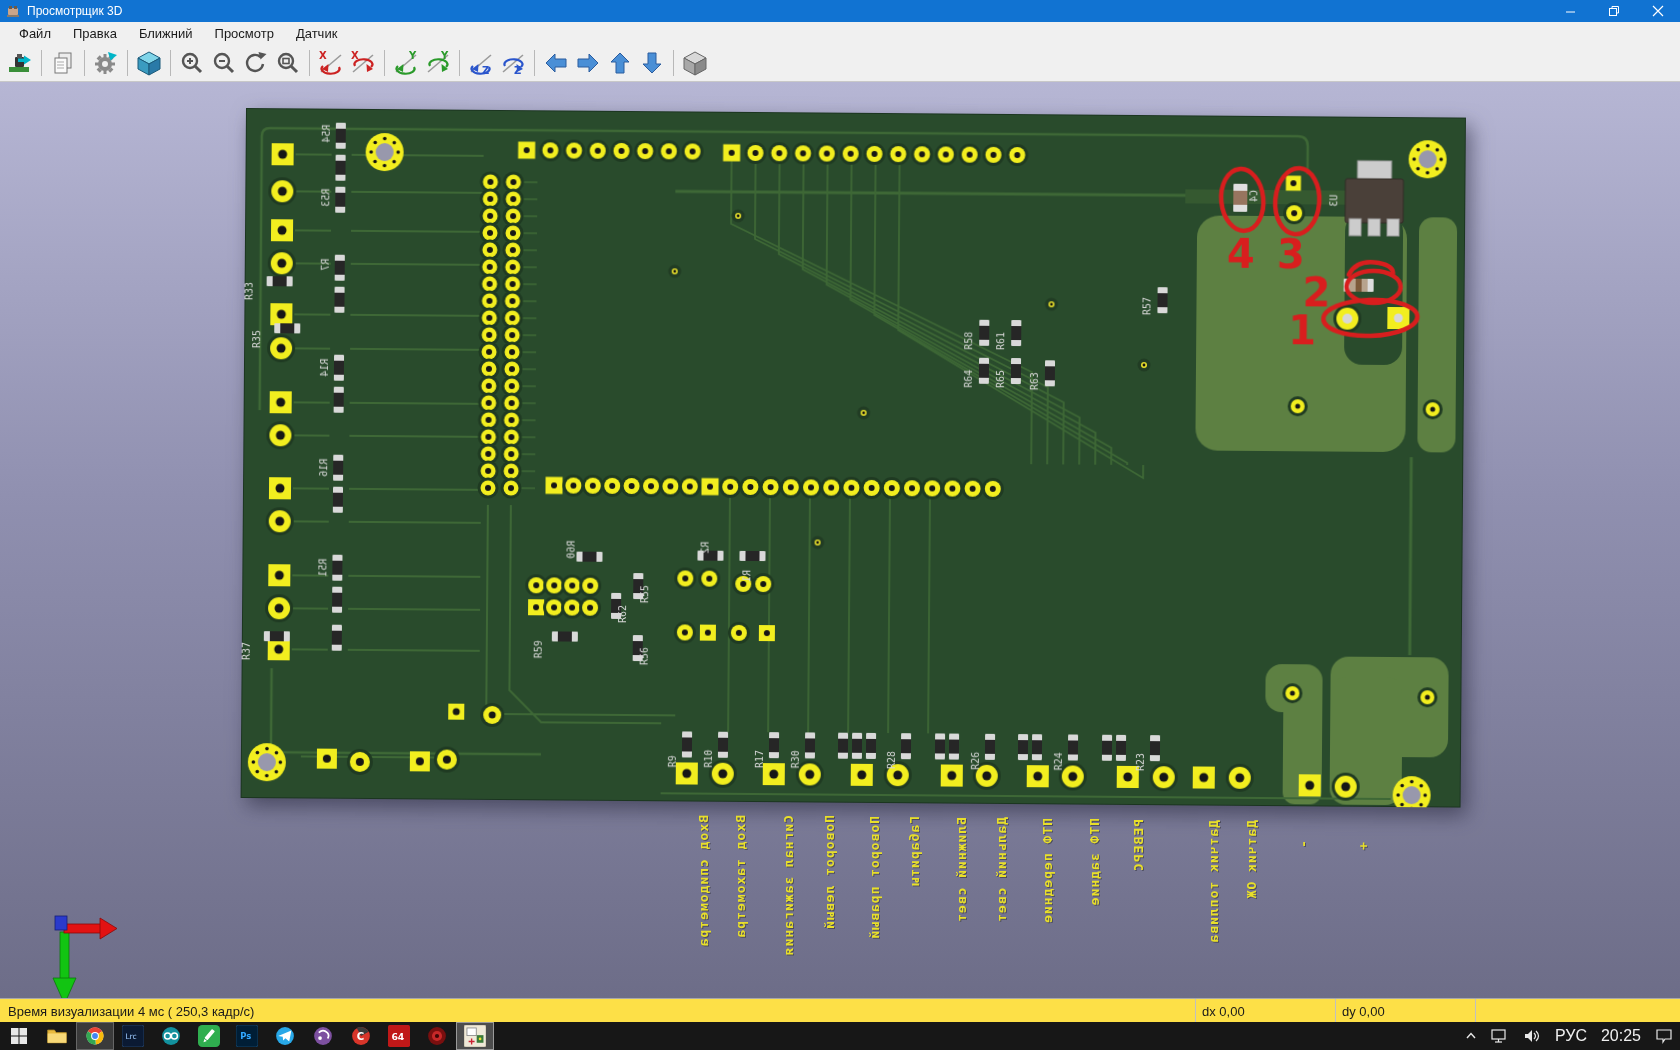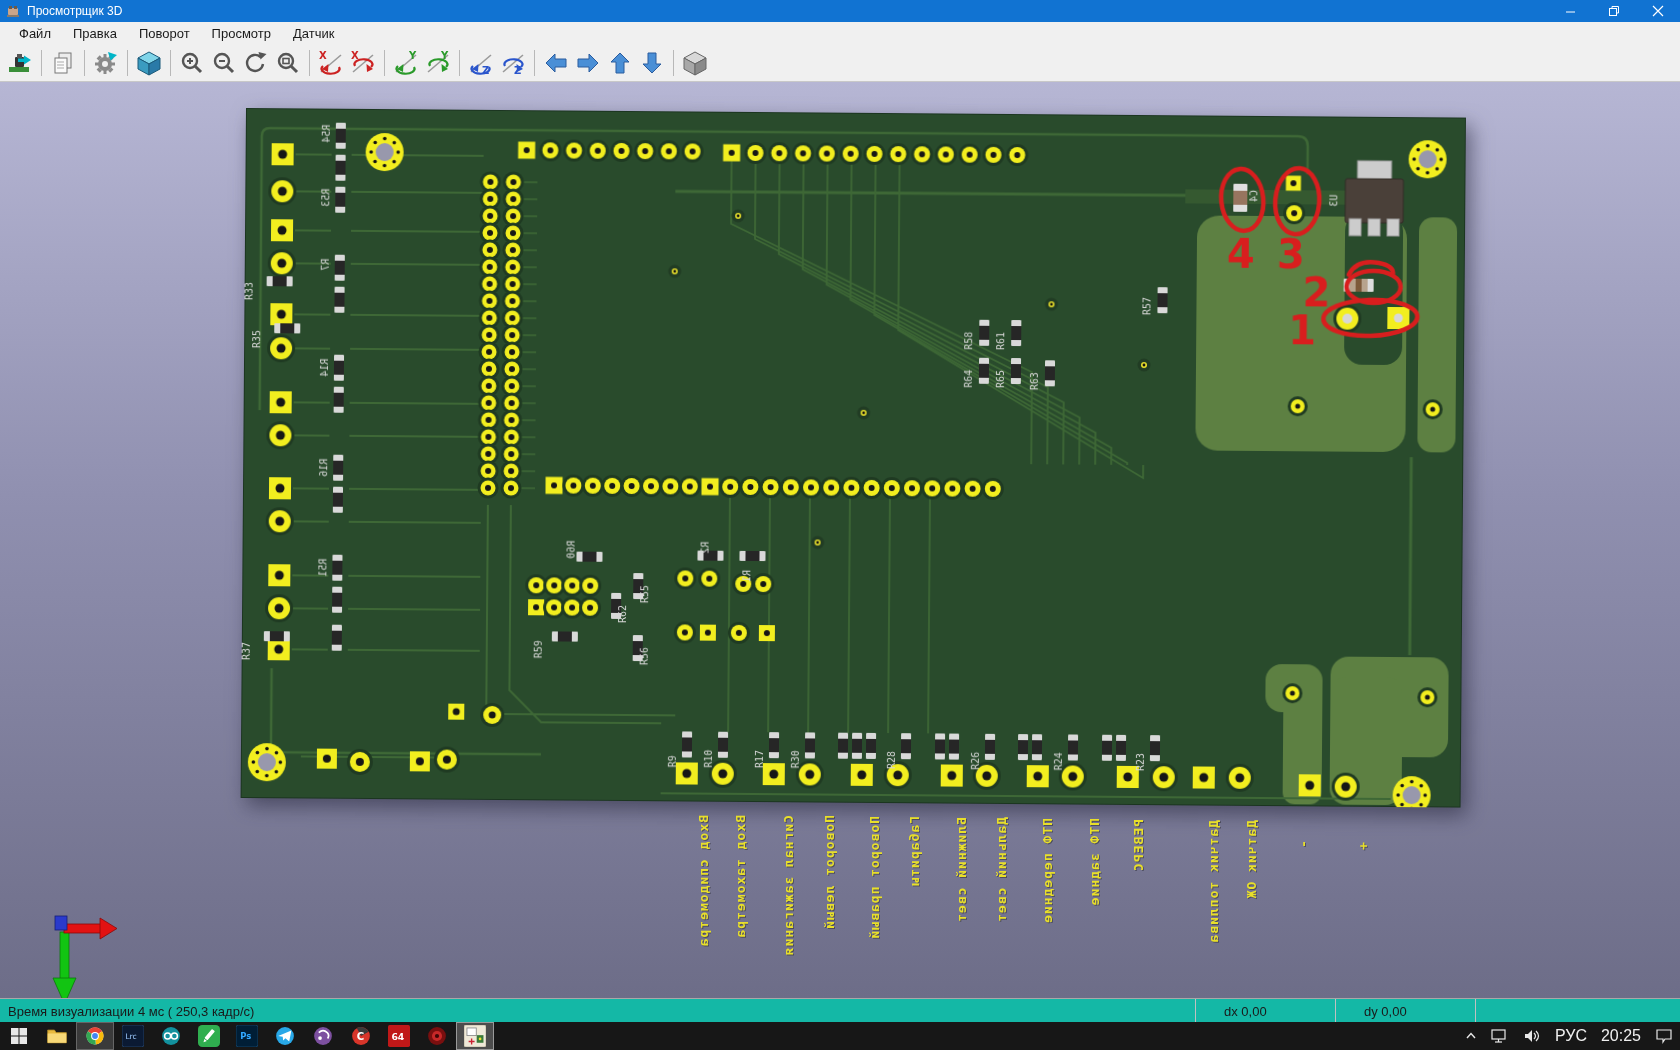--- a/index.html
+++ b/index.html
@@ -17,23 +17,23 @@
   .tool-btn{width:30px;height:30px;display:flex;align-items:center;justify-content:center;margin:0 1px;border-radius:2px;}
   .tool-btn svg{width:26px;height:26px;}
   .tb-sep{width:1px;height:26px;background:#b8b8b8;margin:0 5px;}
   
   .viewport{position:absolute;left:0;top:82px;width:1680px;height:916px;background:linear-gradient(#b6b6d4,#9090b0 45%,#6d6d88);overflow:hidden;}
   .board-wrap{position:absolute;left:246px;top:26px;width:1220px;height:690px;transform:rotate(0.45deg);transform-origin:0 0;filter:drop-shadow(6px 8px 10px rgba(25,25,45,0.5));}
   .labels-layer{position:absolute;left:0;top:0;width:1680px;height:916px;pointer-events:none;}
   .clabel{position:absolute;color:#e8df2a;font:bold 13px "DejaVu Sans Mono",monospace;writing-mode:vertical-rl;text-orientation:mixed;transform:scaleX(-1);letter-spacing:1px;white-space:nowrap;text-shadow:1px 1px 0 rgba(20,20,20,0.4);}
   .axis-widget{position:absolute;left:40px;top:828px;}
   
-  .statusbar{position:absolute;left:0;top:998px;width:1680px;height:24px;background:#14b8a6;border-top:1px solid #a8a8a8;display:flex;align-items:center;font-size:13px;color:#1a1a1a;}
+  .statusbar{position:absolute;left:0;top:998px;width:1680px;height:24px;background:#fde047;border-top:1px solid #a8a8a8;display:flex;align-items:center;font-size:13px;color:#1a1a1a;}
   .sb-main{flex:1 1 auto;padding-left:8px;}
-  .sb-cell{width:140px;border-left:1px solid #c0c0c0;padding-left:28px;box-sizing:border-box;height:100%;display:flex;align-items:center;}
+  .sb-cell{width:140px;border-left:1px solid #c0c0c0;padding-left:6px;box-sizing:border-box;height:100%;display:flex;align-items:center;}
   .sb-cell.empty{width:205px;}
   
   .taskbar{position:absolute;left:0;top:1022px;width:1680px;height:28px;background:#171717;display:flex;align-items:flex-start;}
   .tb-item{width:38px;height:28px;display:flex;align-items:center;justify-content:center;}
   .tb-item svg{width:22px;height:22px;}
   .tb-item.start svg{width:18px;height:18px;}
   .tb-item.active{background:#3a3a3a;box-shadow:inset 0 0 0 1px #666;}
   .tb-item.current{background:#4d4d4d;box-shadow:inset 0 0 0 1px #9a9a9a;}
   .tray{margin-left:auto;display:flex;align-items:center;color:#f0f0f0;font-size:16px;height:100%;}
   .tray-item{padding:0 7px;height:100%;display:flex;align-items:center;}
@@ -73,21 +73,21 @@
           <svg width="12" height="12" viewBox="0 0 12 12">
             <path d="M1,1 L11,11 M11,1 L1,11" stroke="#fff" stroke-width="1.2"></path>
           </svg>
         </div>
     </div>
   </div>
 
   <div class="menubar">
       <div class="menu-item">Файл</div>
       <div class="menu-item">Правка</div>
-      <div class="menu-item">Поворот</div>
+      <div class="menu-item">Ближний</div>
       <div class="menu-item">Просмотр</div>
       <div class="menu-item">Датчик</div>
     </div>
 
   <div class="toolbar">
       <div class="tool-btn">
         <svg viewBox="0 0 26 26">
           <rect x="2" y="17" width="20" height="5" fill="#3a8f3a"></rect>
           <rect x="8" y="7" width="9" height="10" rx="1" fill="#333"></rect>
           <rect x="10" y="4" width="5" height="4" fill="#555"></rect>

